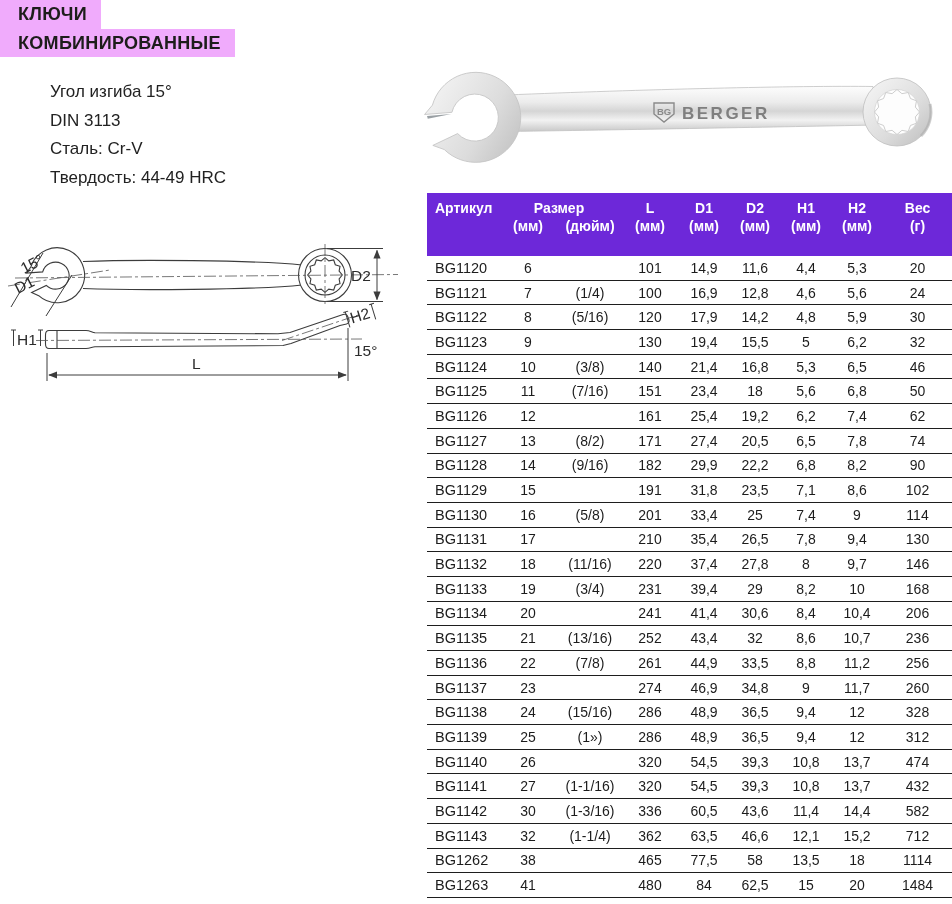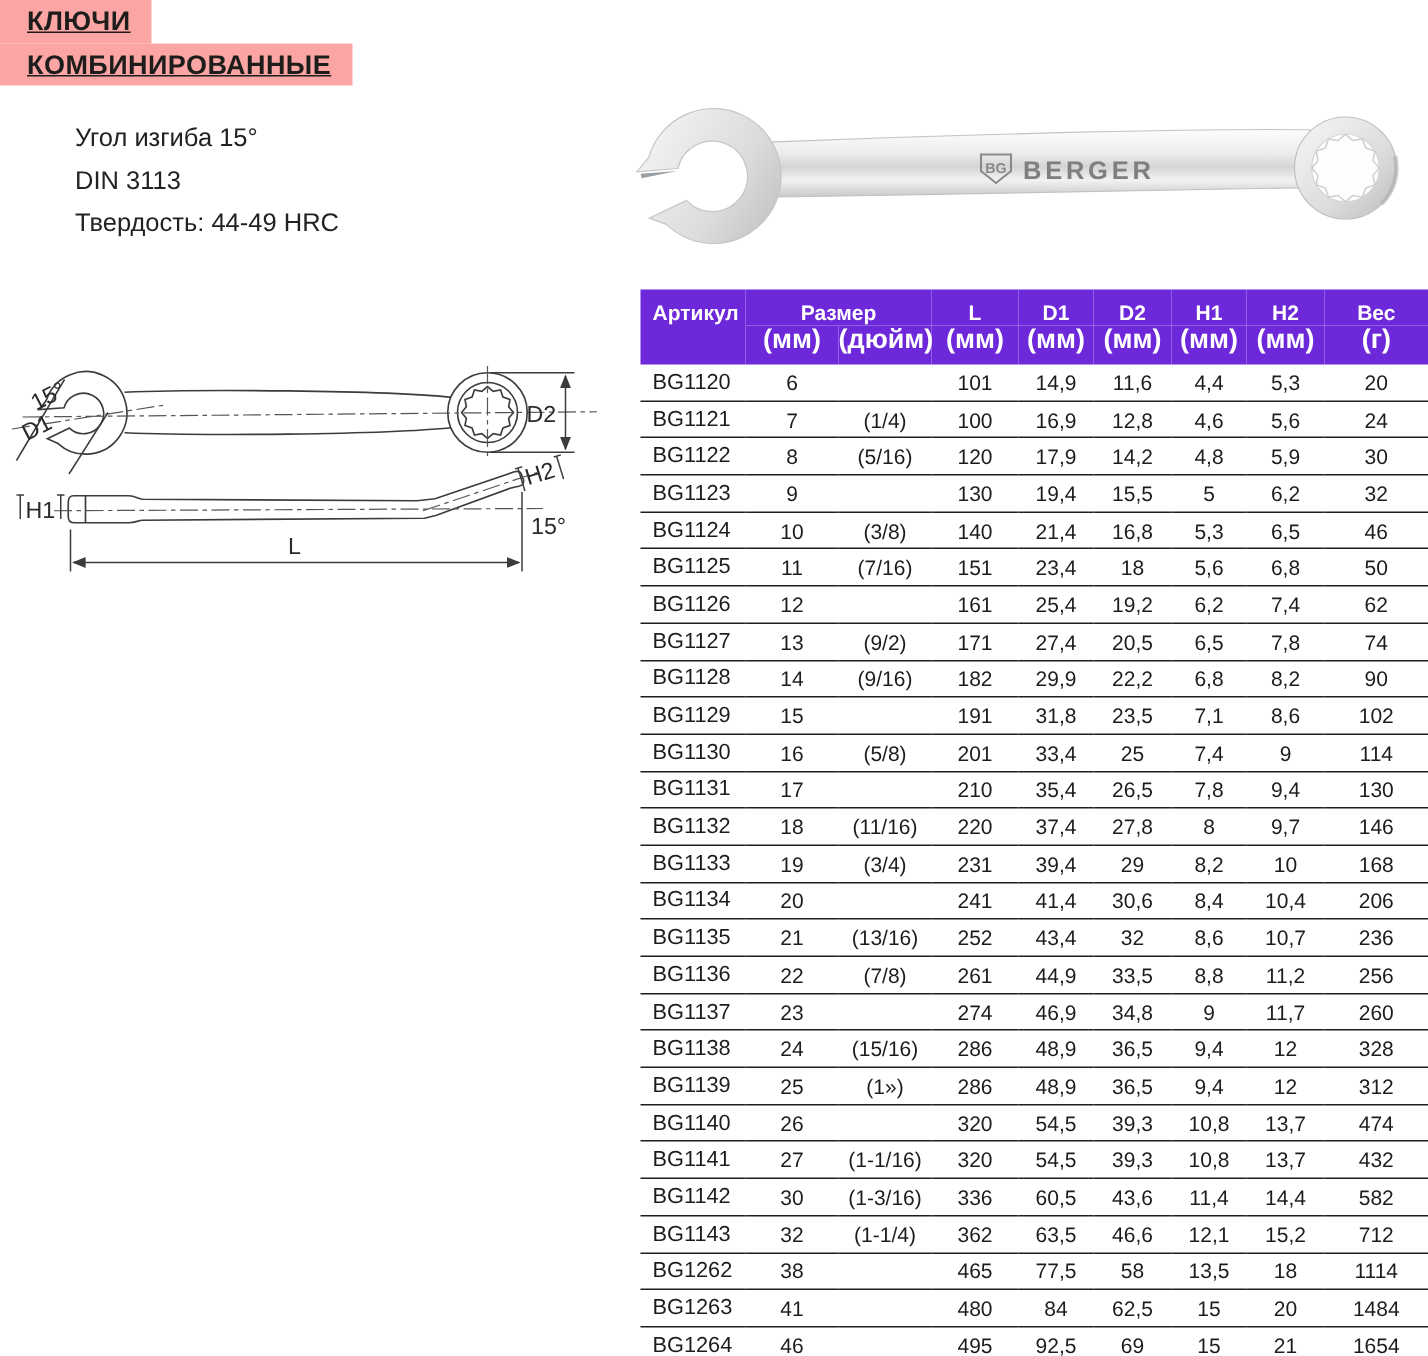--- a/index.html
+++ b/index.html
@@ -2,41 +2,41 @@
 <html><head>
 <meta charset="utf-8">
 <style>
   html,body{margin:0;padding:0;background:#fff;}
   body{width:952px;height:904px;overflow:hidden;position:relative;
        font-family:"Liberation Sans","DejaVu Sans",sans-serif;color:#1d1d1b;}
   .page{position:absolute;inset:0;background:#fff;}
 
   
   .title-block{position:absolute;left:0;top:0;}
-  .title-line{display:table;background:#fca5a5;color:#1d1d1b;font-weight:bold;
-              font-size:18px;line-height:28.5px;padding:0 14px 0 18px;letter-spacing:.3px;text-decoration:underline;}
+  .title-line{display:table;background:#f0abfc;color:#1d1d1b;font-weight:bold;
+              font-size:18px;line-height:28.5px;padding:0 14px 0 18px;letter-spacing:.3px;}
 
   
   .specs{position:absolute;left:8px;top:78px;font-size:17px;line-height:28.5px;color:#222;margin-left:42px;}
 
   
   .photo{position:absolute;left:430px;top:35px;width:515px;height:140px;}
   .photo svg{overflow:visible;}
 
   
   .diagram{position:absolute;left:0;top:228px;width:420px;height:185px;}
   .dlabel{font-size:15.5px;fill:#2b2b2b;font-family:"Liberation Sans","DejaVu Sans",sans-serif;}
 
   
   .spec-table{position:absolute;left:427px;top:193px;width:525px;border-collapse:collapse;
               table-layout:fixed;}
   .spec-table thead th{background:#6d28d9;color:#fff;font-weight:bold;font-size:14px;
                        text-align:center;padding:0;line-height:18px;vertical-align:bottom;}
   .spec-table thead tr.hr1 th{padding-top:6px;vertical-align:top;}
-  .spec-table thead tr.hr2 th{padding-bottom:8px;font-size:18px;}
+  .spec-table thead tr.hr2 th{padding-bottom:21px;font-size:14px;}
   .spec-table th.th-article{text-align:left;padding-left:8px;}
   .spec-table tbody td{border-bottom:1px solid #1e1e1e;height:23.7px;padding:0;
                        text-align:center;font-size:14px;color:#1c1c1c;}
   .spec-table tbody td.col-article{text-align:left;padding-left:8px;font-size:14.5px;margin-left:19px;}
 
   .brandtext{font-weight:bold;letter-spacing:2.5px;fill:#7f7f7f;
              font-family:"Liberation Sans","DejaVu Sans",sans-serif;}
 </style>
 </head>
 <body>
@@ -44,20 +44,21 @@
 <div class="page">
 
   <div class="title-block">
     <div class="title-line">КЛЮЧИ</div>
     <div class="title-line">КОМБИНИРОВАННЫЕ</div>
   </div>
 
   <div class="specs">
     <div>Угол изгиба 15°</div>
     <div>DIN 3113</div>
+    <div>Сталь: Cr-V</div>
     <div>Твердость: 44-49 HRC</div>
   </div>
 
   <div class="photo">
     <svg width="515" height="140" viewBox="0 0 515 140">
       <defs>
         <linearGradient id="met" x1="0" y1="0" x2="0" y2="1">
           <stop offset="0" stop-color="#fdfdfd"></stop>
             <stop offset="0.35" stop-color="#ececec"></stop>
           <stop offset="0.55" stop-color="#d5d5d5"></stop>
@@ -258,21 +259,21 @@
           <td>161</td>
           <td>25,4</td>
           <td>19,2</td>
           <td>6,2</td>
           <td>7,4</td>
           <td>62</td>
         </tr>
         <tr>
           <td class="col-article">BG1127</td>
           <td>13</td>
-          <td>(9/2)</td>
+          <td>(8/2)</td>
           <td>171</td>
           <td>27,4</td>
           <td>20,5</td>
           <td>6,5</td>
           <td>7,8</td>
           <td>74</td>
         </tr>
         <tr>
           <td class="col-article">BG1128</td>
           <td>14</td>

